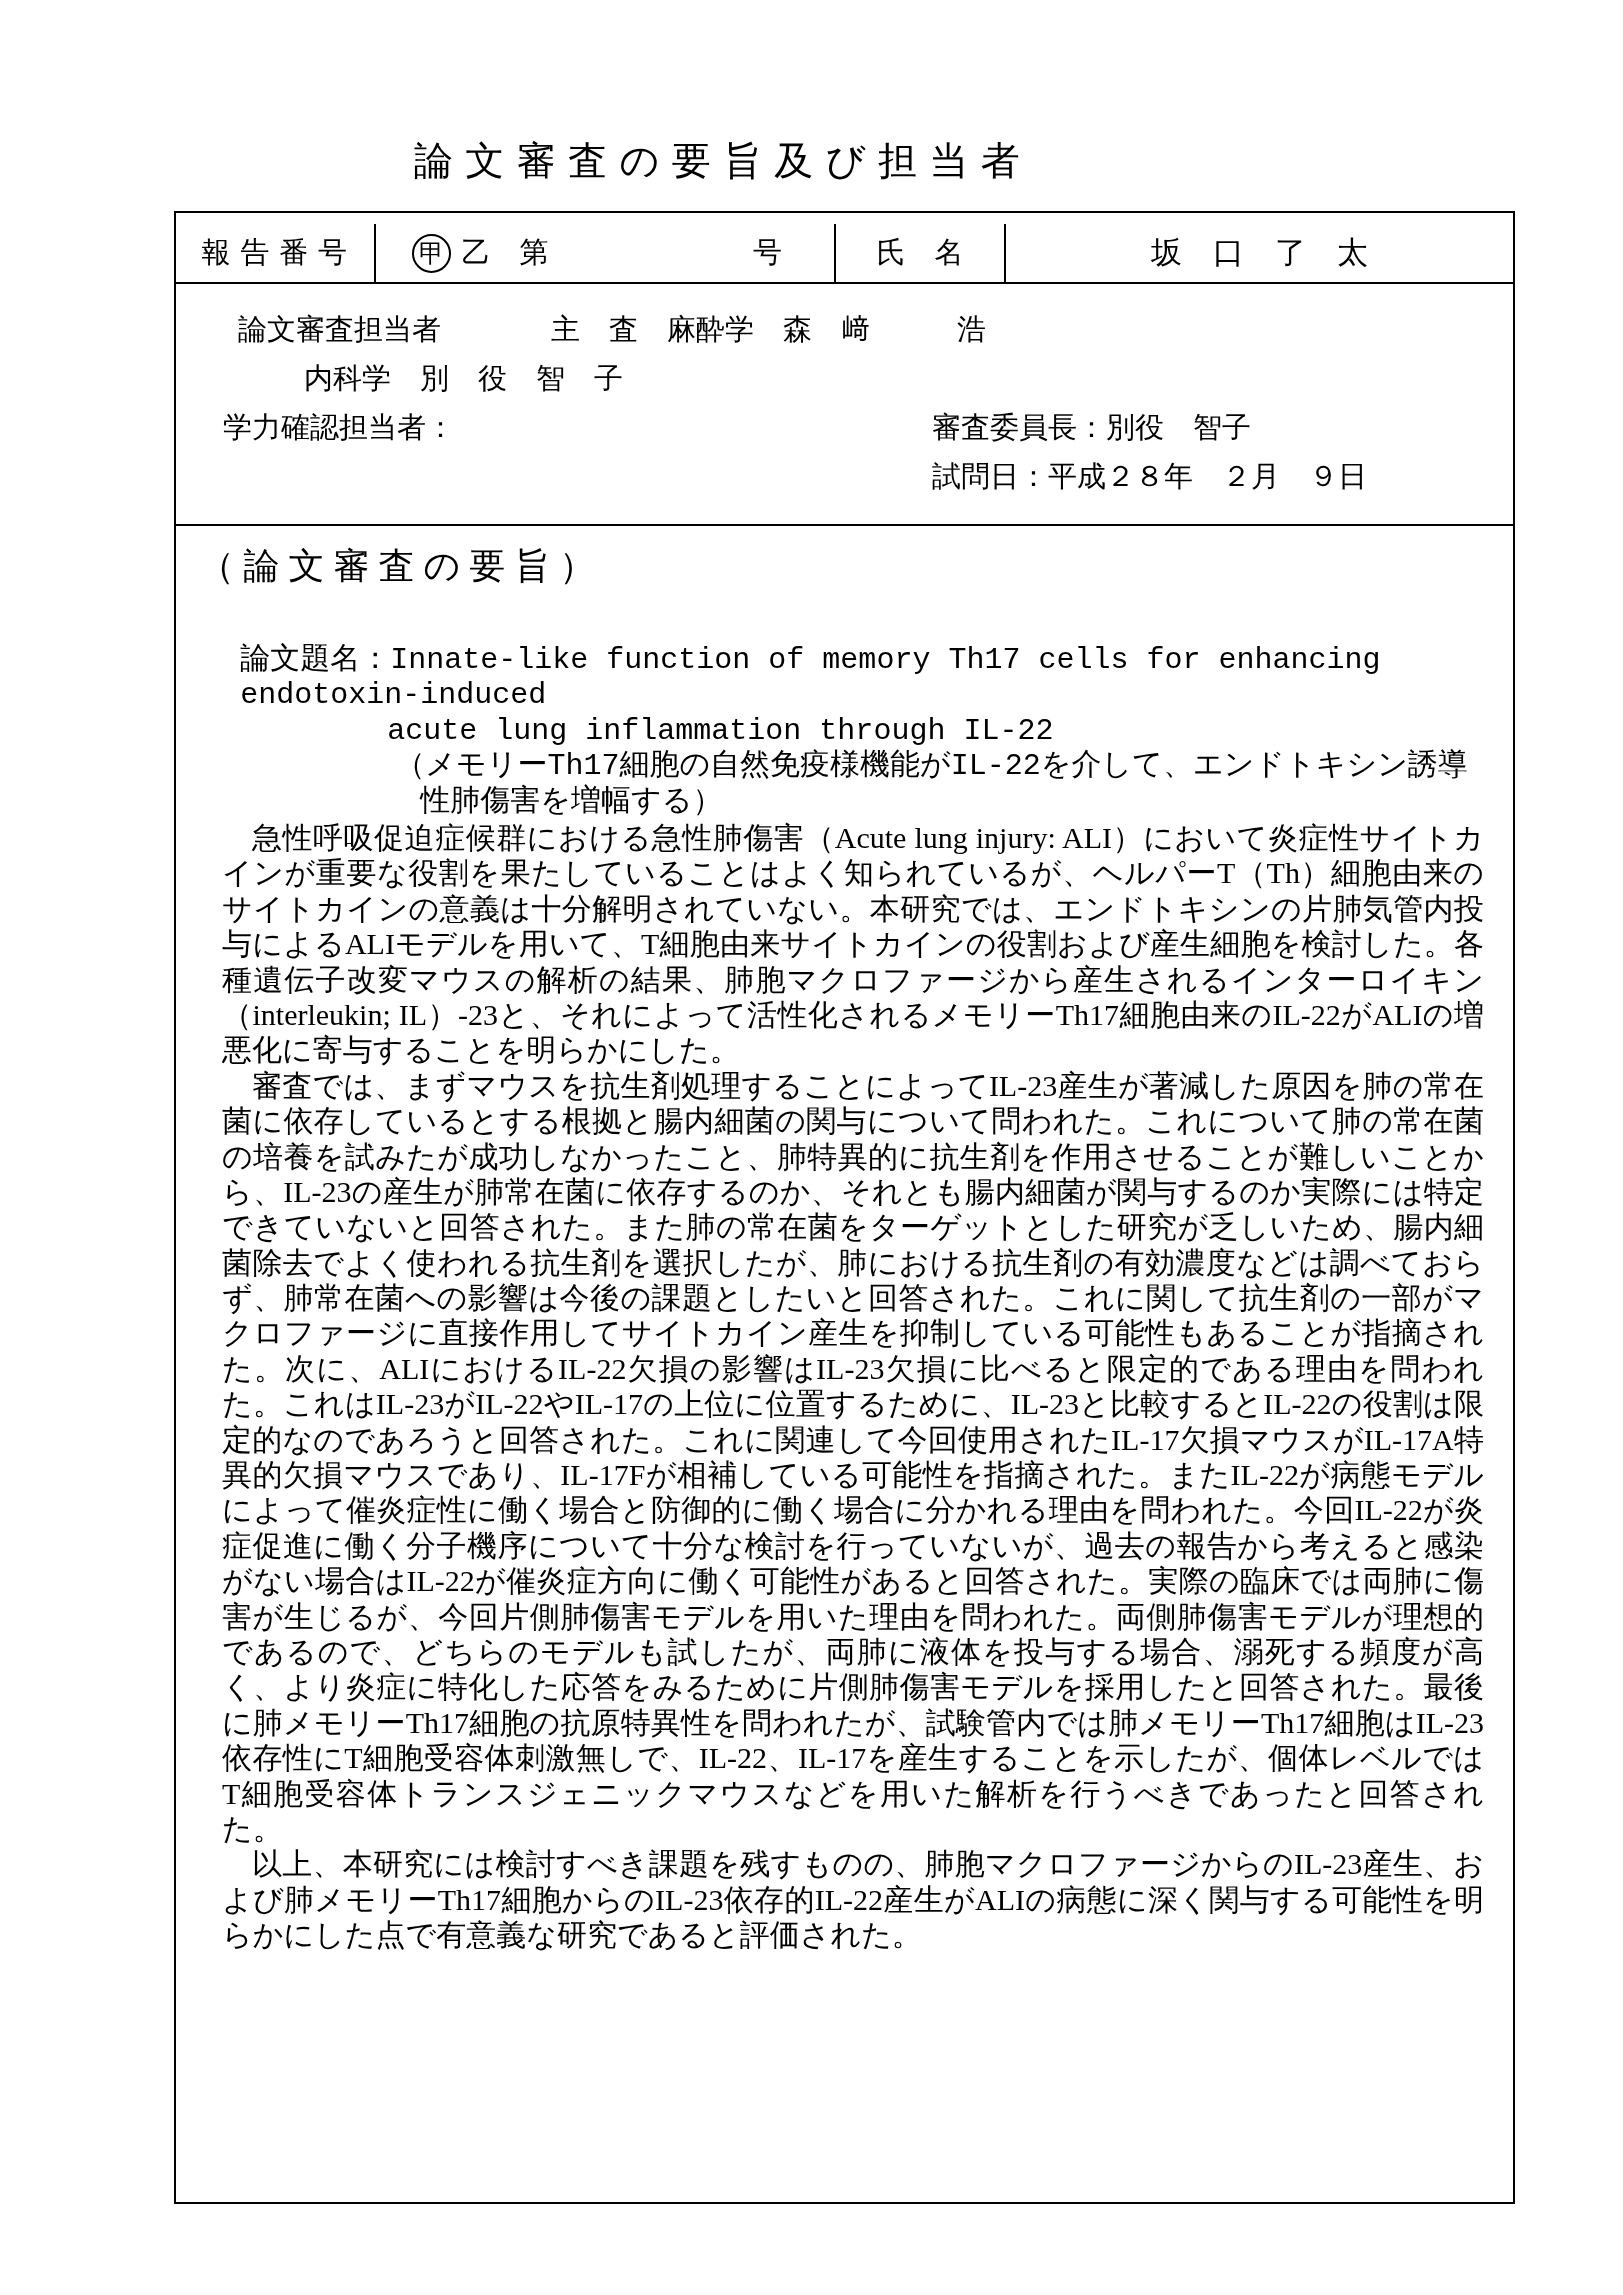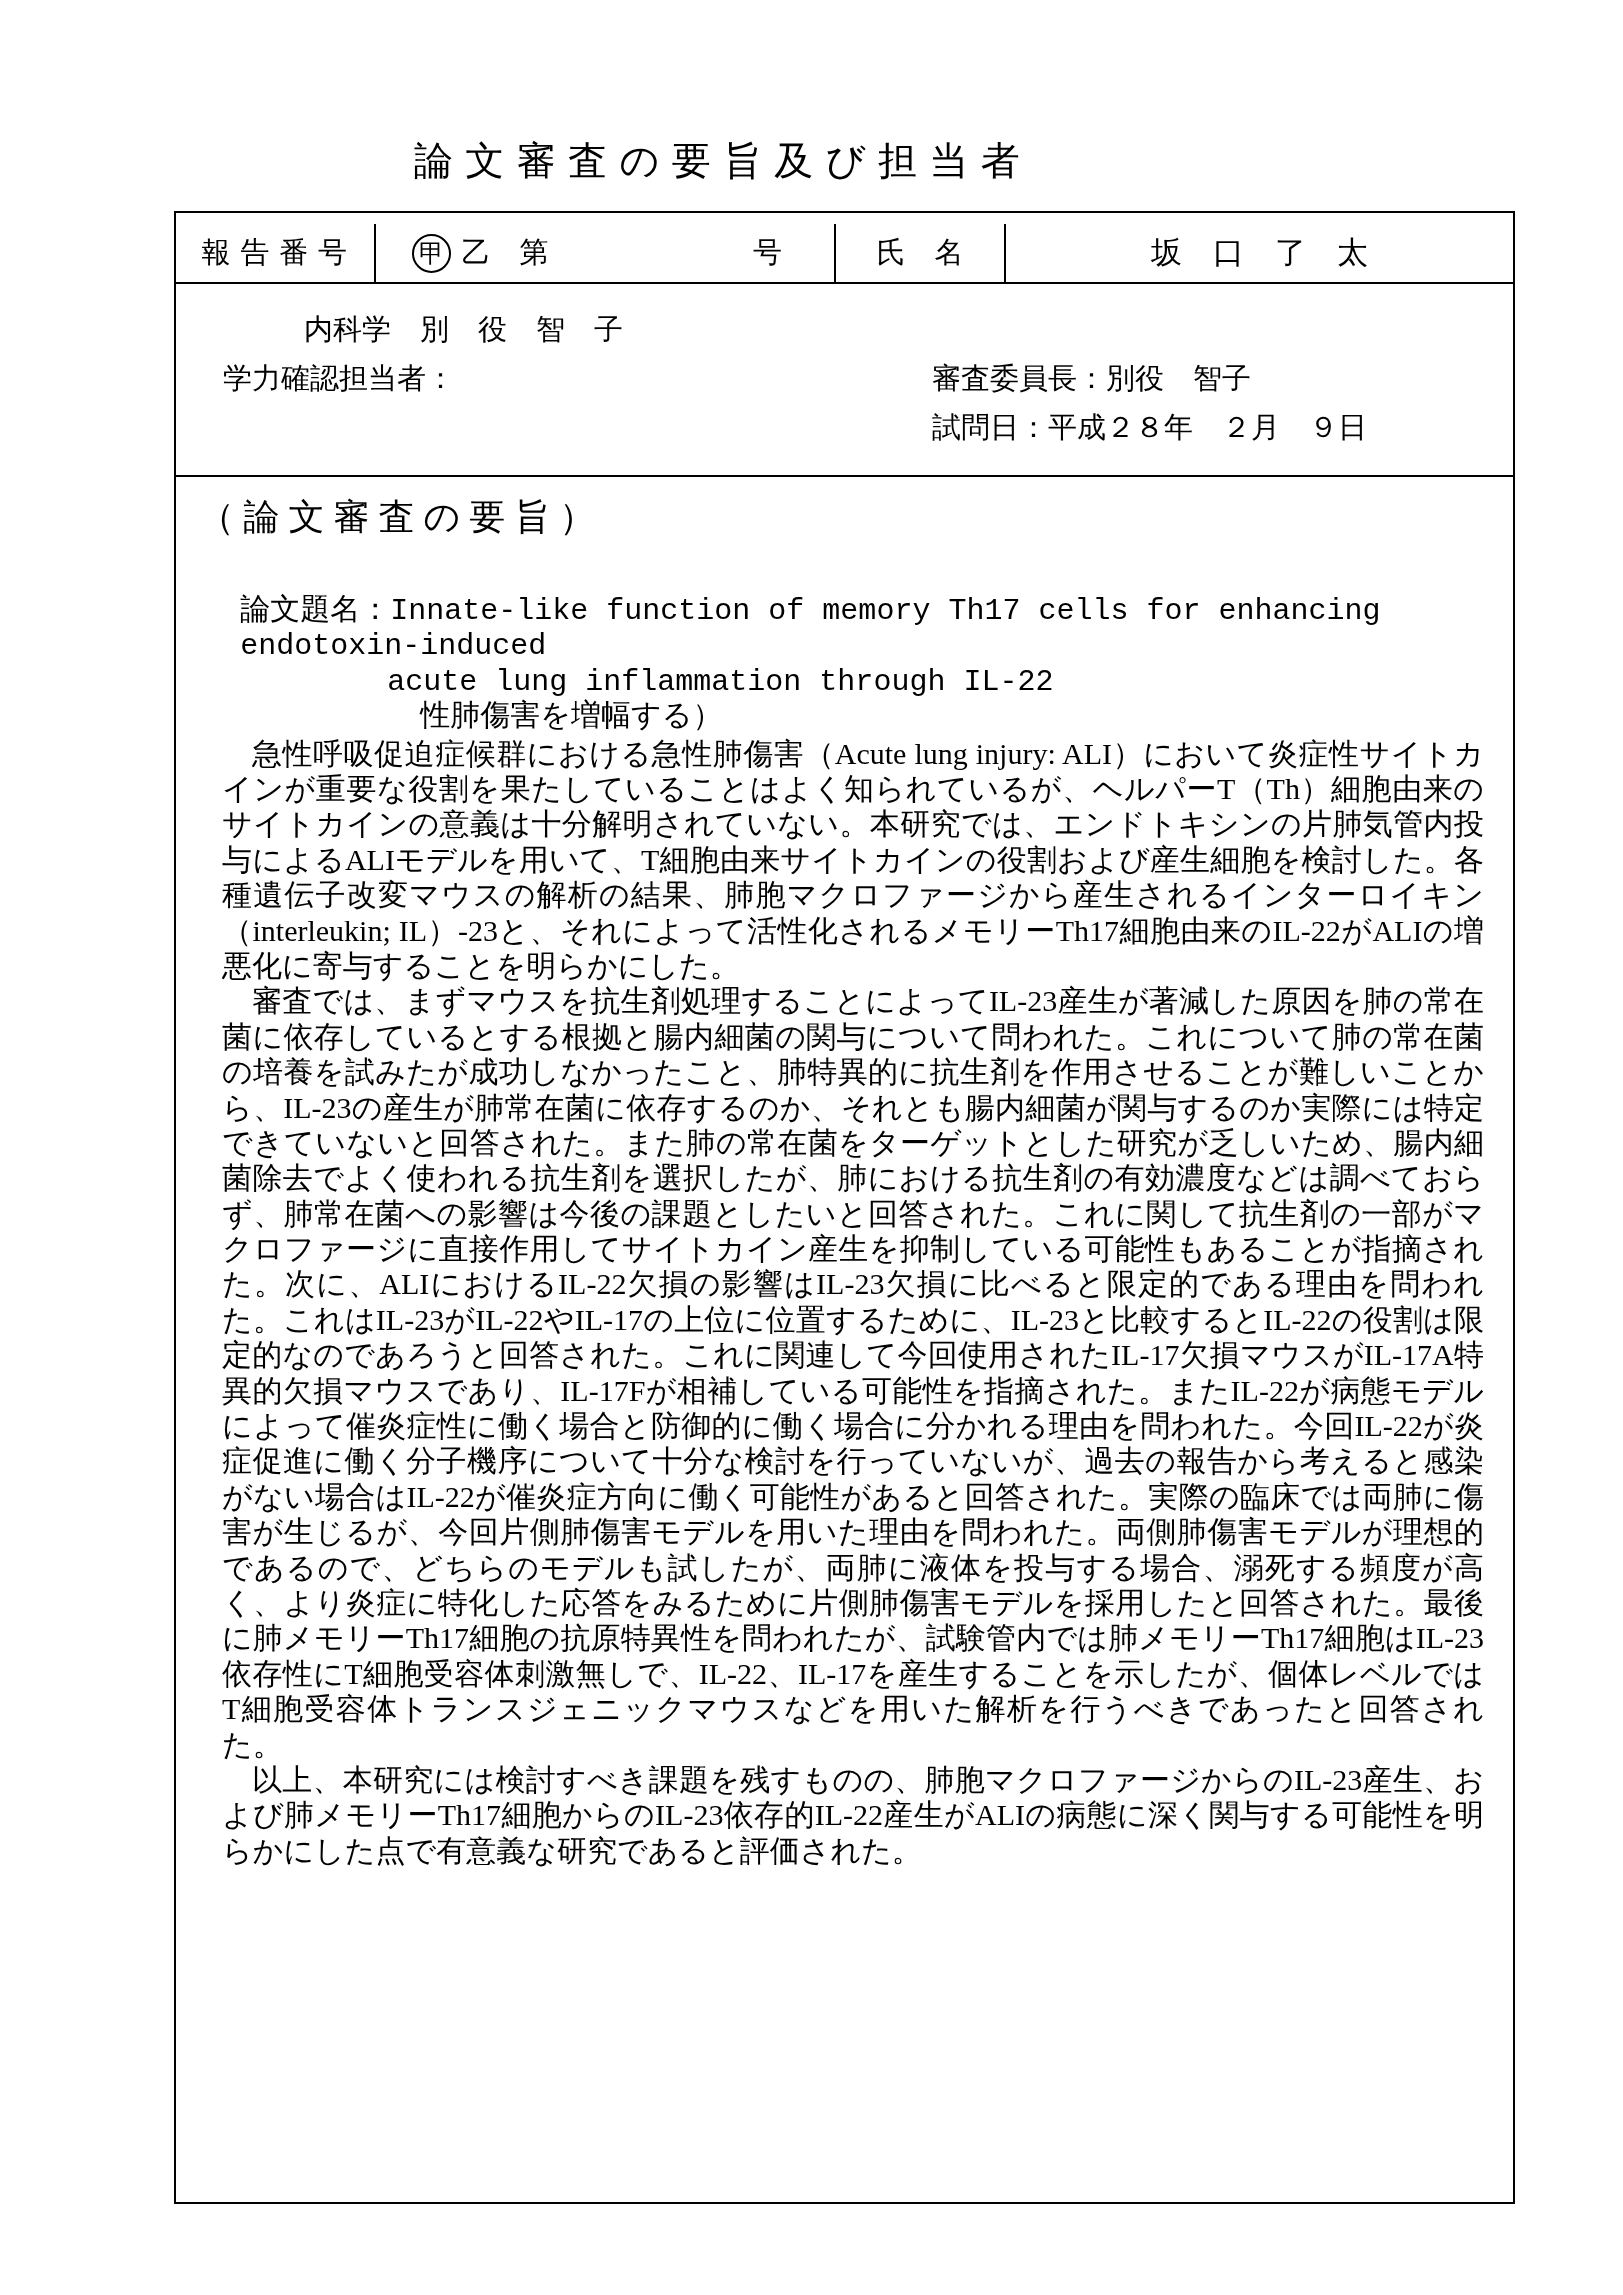--- a/index.html
+++ b/index.html
@@ -150,39 +150,44 @@
         <span>乙　第</span>
         <span class="spacer"></span>
         <span>号</span>
       </div>
       <div class="cell c3">氏　名</div>
       <div class="cell c4">坂　口　了　太</div>
     </div>
 
     <div class="committee">
       <div class="c-row">
+        <span class="pos p-r1l">論文審査担当者</span>
+        <span class="pos p-r1v">主　査　麻酔学　森　﨑　　　浩</span>
+      </div>
+      <div class="c-row">
         <span class="pos p-r2l">内科学　別　役　智　子</span>
       </div>
       <div class="c-row">
         <span class="pos p-r4l">学力確認担当者：</span>
         <span class="pos p-r4r">審査委員長：別役　智子</span>
       </div>
       <div class="c-row">
         <span class="pos p-r5">試問日：平成２８年　２月　９日</span>
       </div>
     </div>
 
     <div class="divider"></div>
 
     <div class="summary">
       <div class="section-heading">（ 論 文 審 査 の 要 旨 ）</div>
 
       <div class="thesis-title">
         <div class="t1">論文題名：Innate-like function of memory Th17 cells for enhancing endotoxin-induced</div>
         <div class="t2">acute lung inflammation through IL-22</div>
+        <div class="t3">（メモリーTh17細胞の自然免疫様機能がIL-22を介して、エンドトキシン誘導</div>
         <div class="t4">性肺傷害を増幅する）</div>
       </div>
 
       <p class="para first">急性呼吸促迫症候群における急性肺傷害（Acute lung injury: ALI）において炎症性サイトカインが重要な役割を果たしていることはよく知られているが、ヘルパーT（Th）細胞由来のサイトカインの意義は十分解明されていない。本研究では、エンドトキシンの片肺気管内投与によるALIモデルを用いて、T細胞由来サイトカインの役割および産生細胞を検討した。各種遺伝子改変マウスの解析の結果、肺胞マクロファージから産生されるインターロイキン（interleukin; IL）-23と、それによって活性化されるメモリーTh17細胞由来のIL-22がALIの増悪化に寄与することを明らかにした。</p>
       <p class="para">審査では、まずマウスを抗生剤処理することによってIL-23産生が著減した原因を肺の常在菌に依存しているとする根拠と腸内細菌の関与について問われた。これについて肺の常在菌の培養を試みたが成功しなかったこと、肺特異的に抗生剤を作用させることが難しいことから、IL-23の産生が肺常在菌に依存するのか、それとも腸内細菌が関与するのか実際には特定できていないと回答された。また肺の常在菌をターゲットとした研究が乏しいため、腸内細菌除去でよく使われる抗生剤を選択したが、肺における抗生剤の有効濃度などは調べておらず、肺常在菌への影響は今後の課題としたいと回答された。これに関して抗生剤の一部がマクロファージに直接作用してサイトカイン産生を抑制している可能性もあることが指摘された。次に、ALIにおけるIL-22欠損の影響はIL-23欠損に比べると限定的である理由を問われた。これはIL-23がIL-22やIL-17の上位に位置するために、IL-23と比較するとIL-22の役割は限定的なのであろうと回答された。これに関連して今回使用されたIL-17欠損マウスがIL-17A特異的欠損マウスであり、IL-17Fが相補している可能性を指摘された。またIL-22が病態モデルによって催炎症性に働く場合と防御的に働く場合に分かれる理由を問われた。今回IL-22が炎症促進に働く分子機序について十分な検討を行っていないが、過去の報告から考えると感染がない場合はIL-22が催炎症方向に働く可能性があると回答された。実際の臨床では両肺に傷害が生じるが、今回片側肺傷害モデルを用いた理由を問われた。両側肺傷害モデルが理想的であるので、どちらのモデルも試したが、両肺に液体を投与する場合、溺死する頻度が高く、より炎症に特化した応答をみるために片側肺傷害モデルを採用したと回答された。最後に肺メモリーTh17細胞の抗原特異性を問われたが、試験管内では肺メモリーTh17細胞はIL-23依存性にT細胞受容体刺激無しで、IL-22、IL-17を産生することを示したが、個体レベルではT細胞受容体トランスジェニックマウスなどを用いた解析を行うべきであったと回答された。</p>
       <p class="para">以上、本研究には検討すべき課題を残すものの、肺胞マクロファージからのIL-23産生、および肺メモリーTh17細胞からのIL-23依存的IL-22産生がALIの病態に深く関与する可能性を明らかにした点で有意義な研究であると評価された。</p>
     </div>
 
   </div>
 </div>

